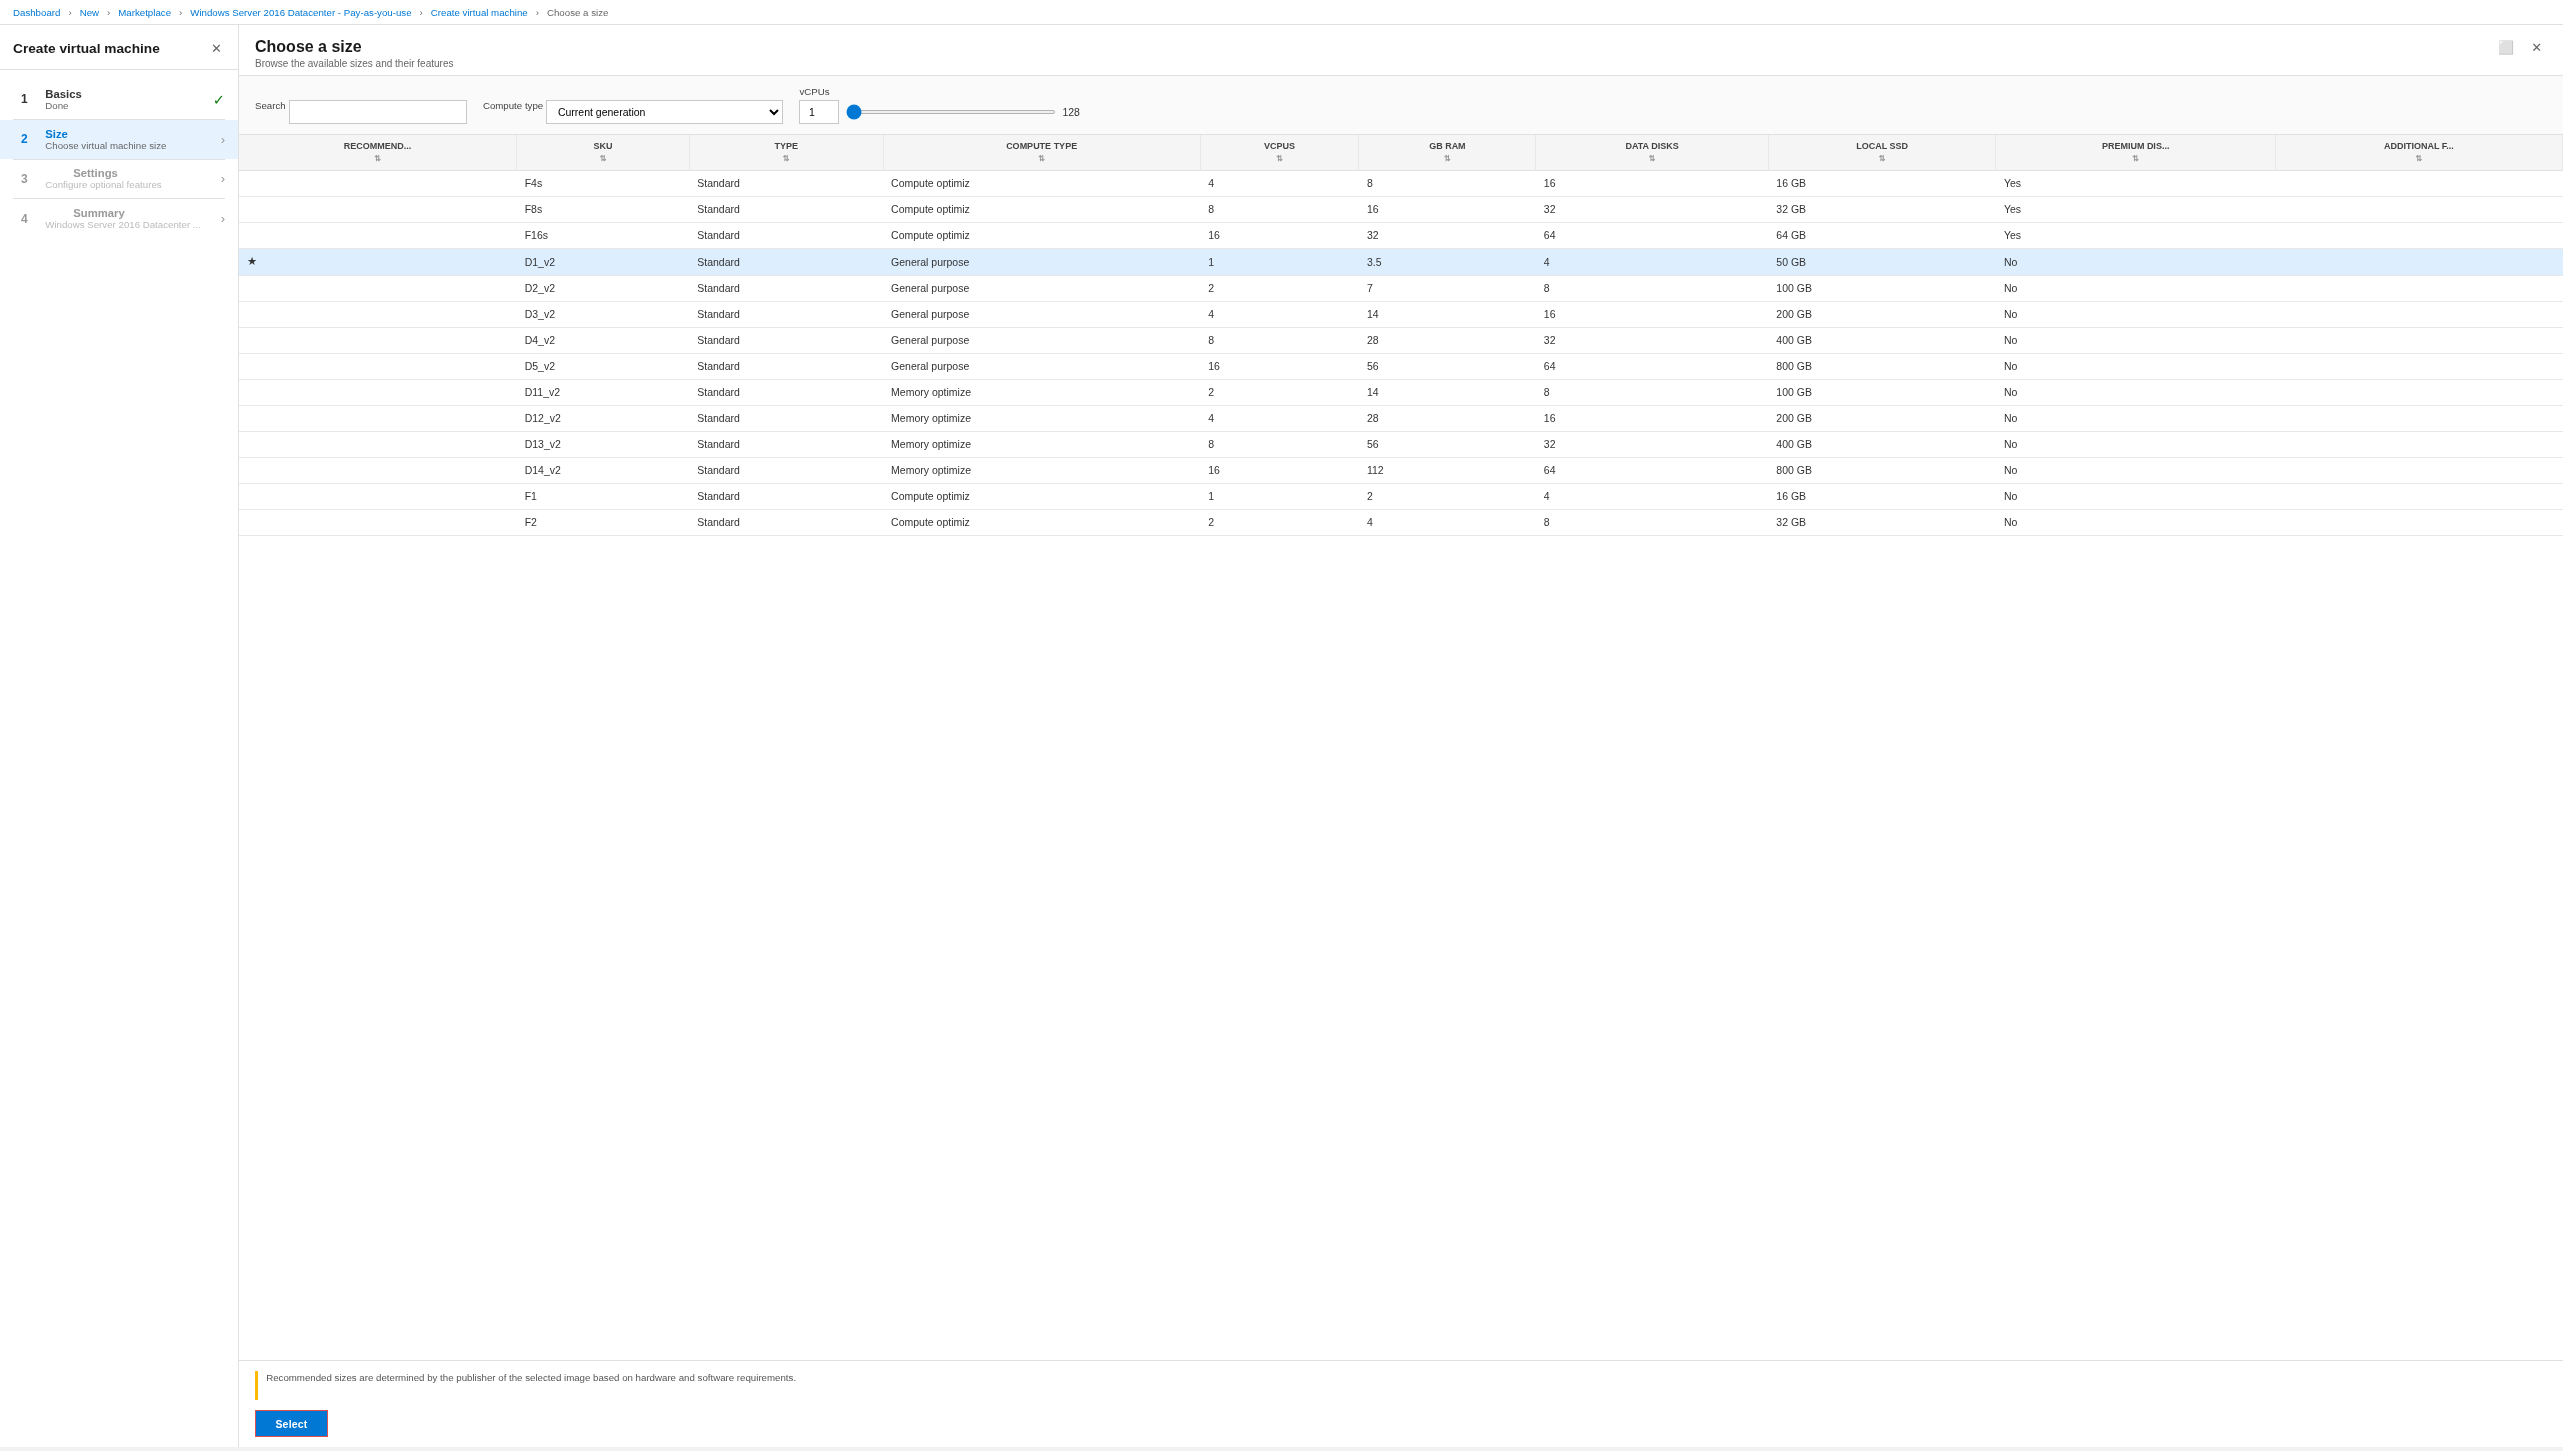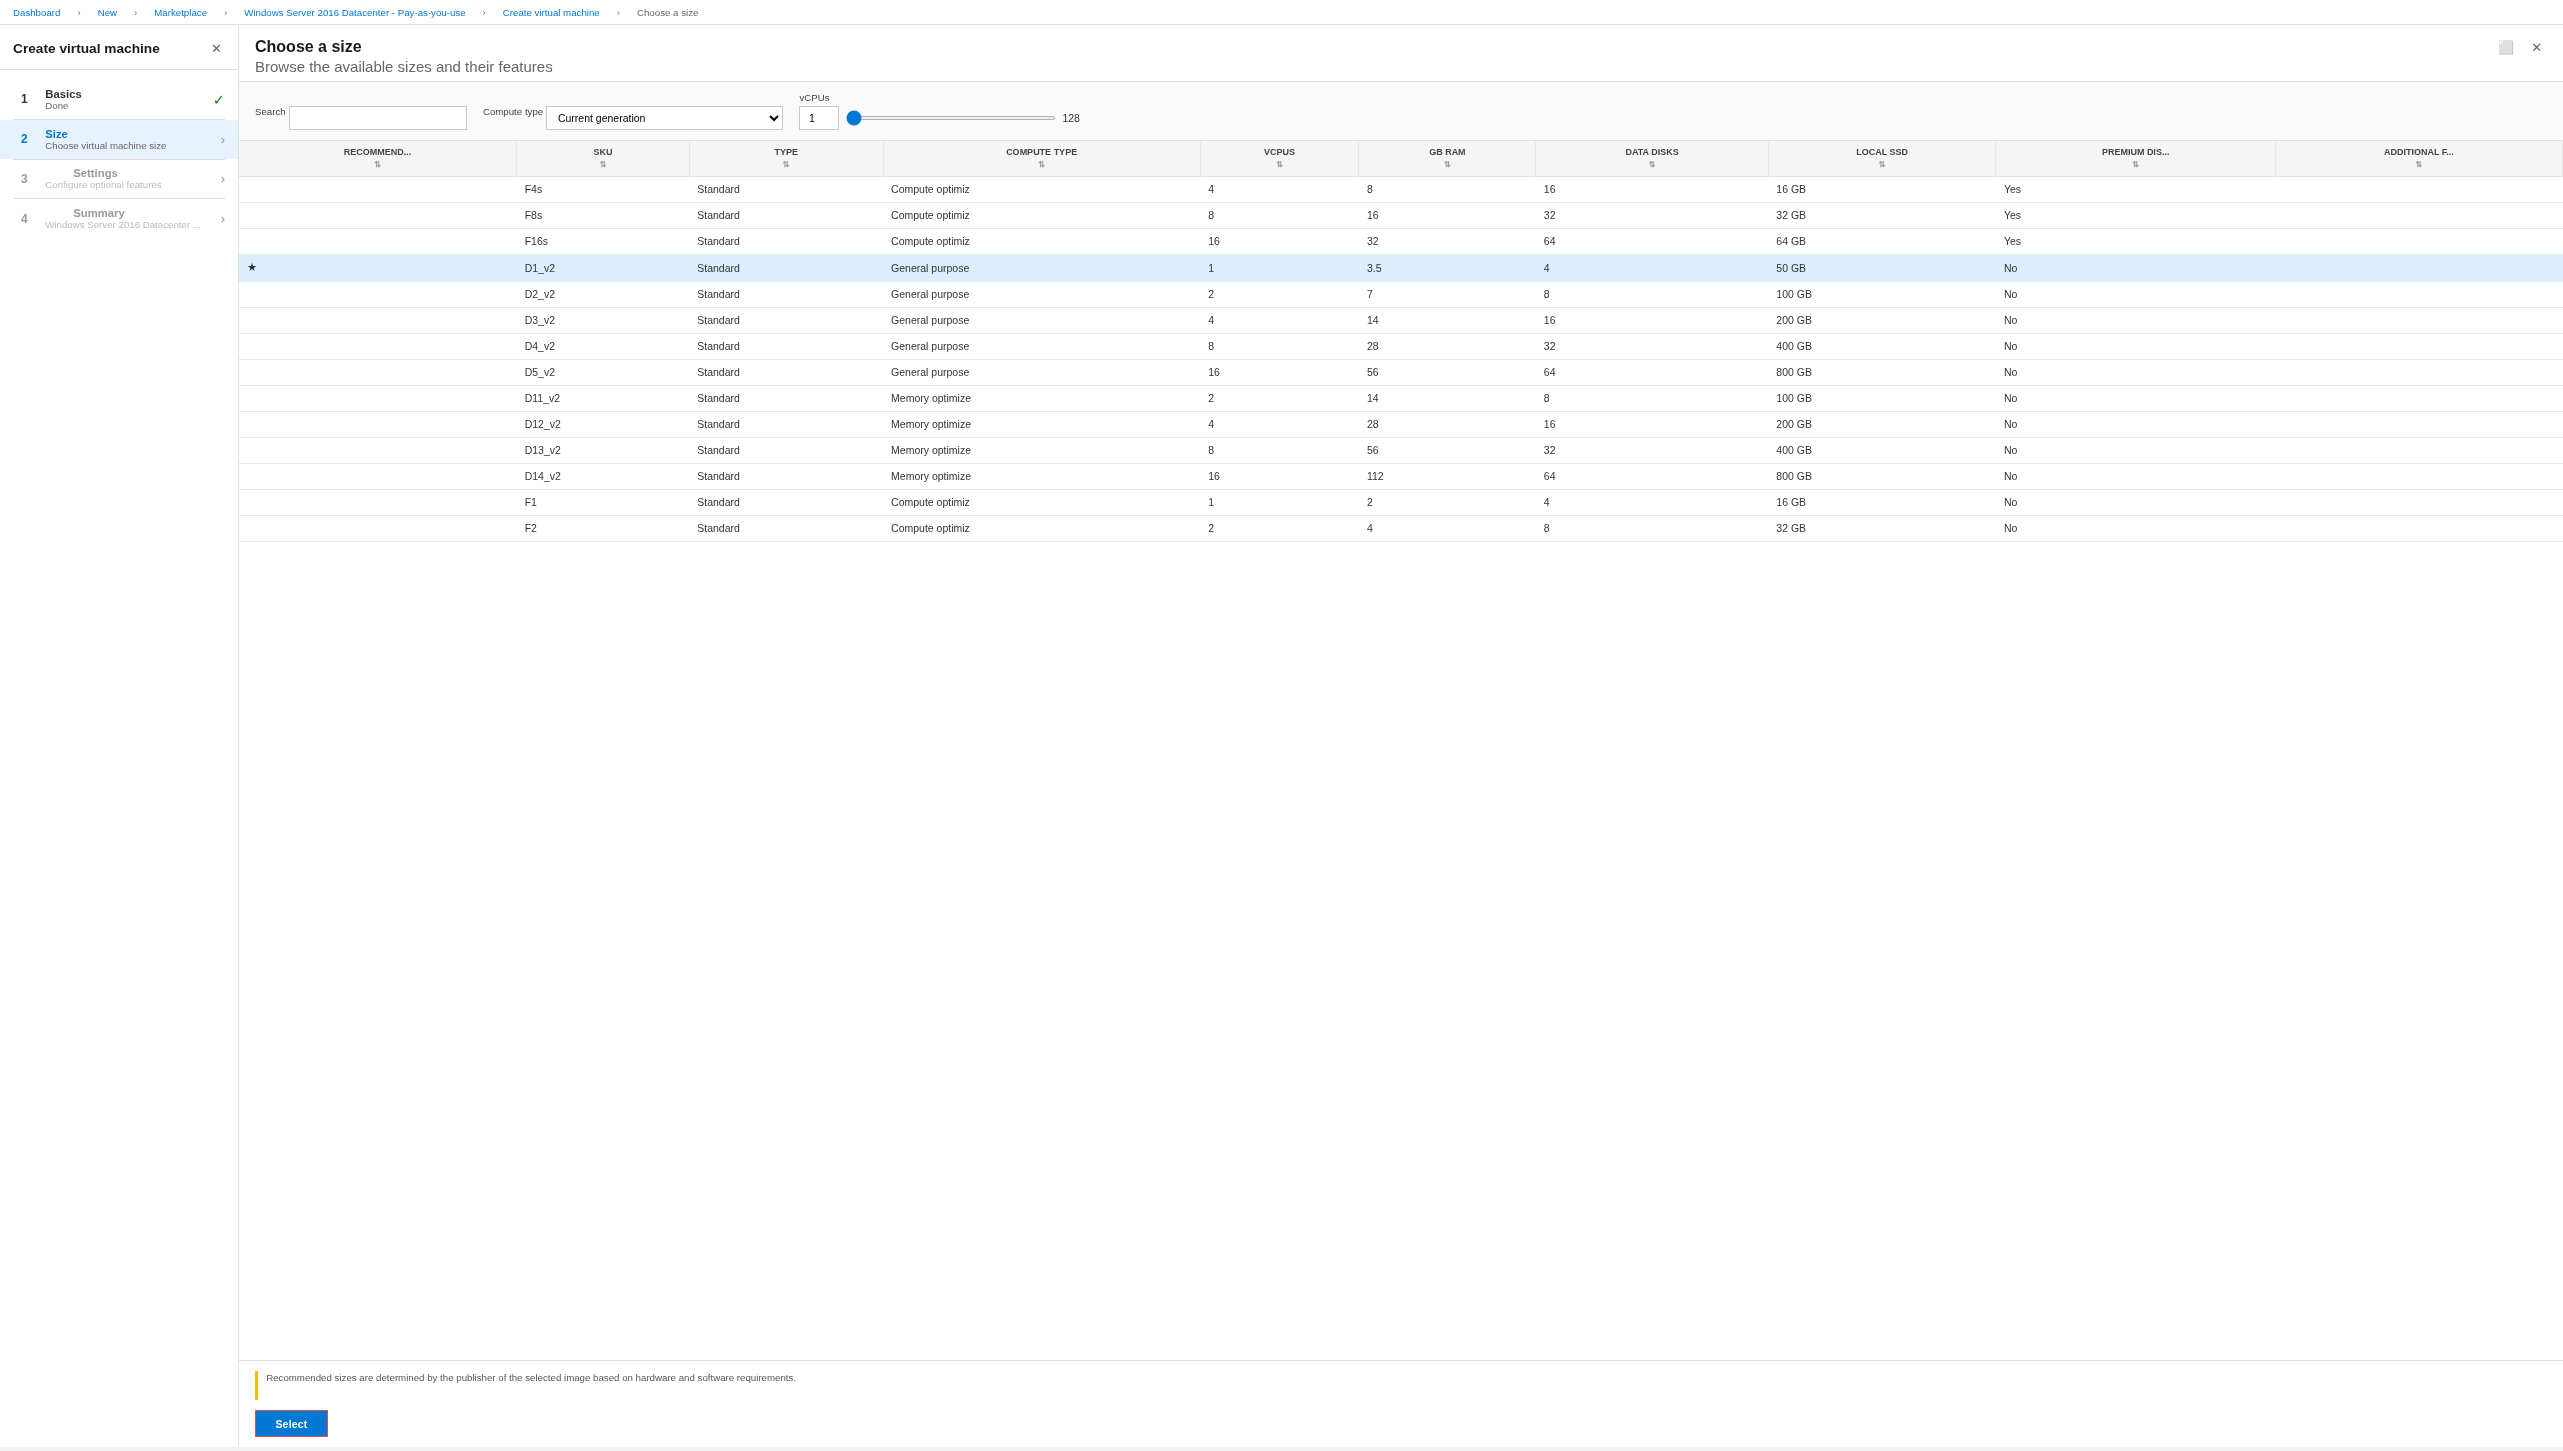--- a/index.html
+++ b/index.html
@@ -6,21 +6,21 @@
     body { font-family: 'Segoe UI', sans-serif; font-size: 10.5px; background: #f2f2f2; color: #333; overflow: hidden; }
 
     .breadcrumb {
       background: #fff;
       padding: 6.5px 13px;
       font-size: 9.7px;
       color: #0078d4;
       border-bottom: 0.8px solid #e0e0e0;
       display: flex;
       align-items: center;
-      gap: 17px;
+      gap: 8px;
     }
     .breadcrumb span { color: #666; }
     .breadcrumb a { color: #0078d4; text-decoration: none; cursor: pointer; }
 
     .main-layout {
       display: flex;
       height: calc(100vh - 29px);
     }
 
     
@@ -149,21 +149,21 @@
       align-items: flex-start;
     }
 
     .right-panel-title {
       font-size: 16px;
       font-weight: 600;
       color: #1a1a1a;
     }
 
     .right-panel-subtitle {
-      font-size: 15px;
+      font-size: 10px;
       color: #666;
       margin-top: 1.6px;
     }
 
     .window-controls {
       display: flex;
       gap: 6.5px;
       align-items: center;
     }
 

